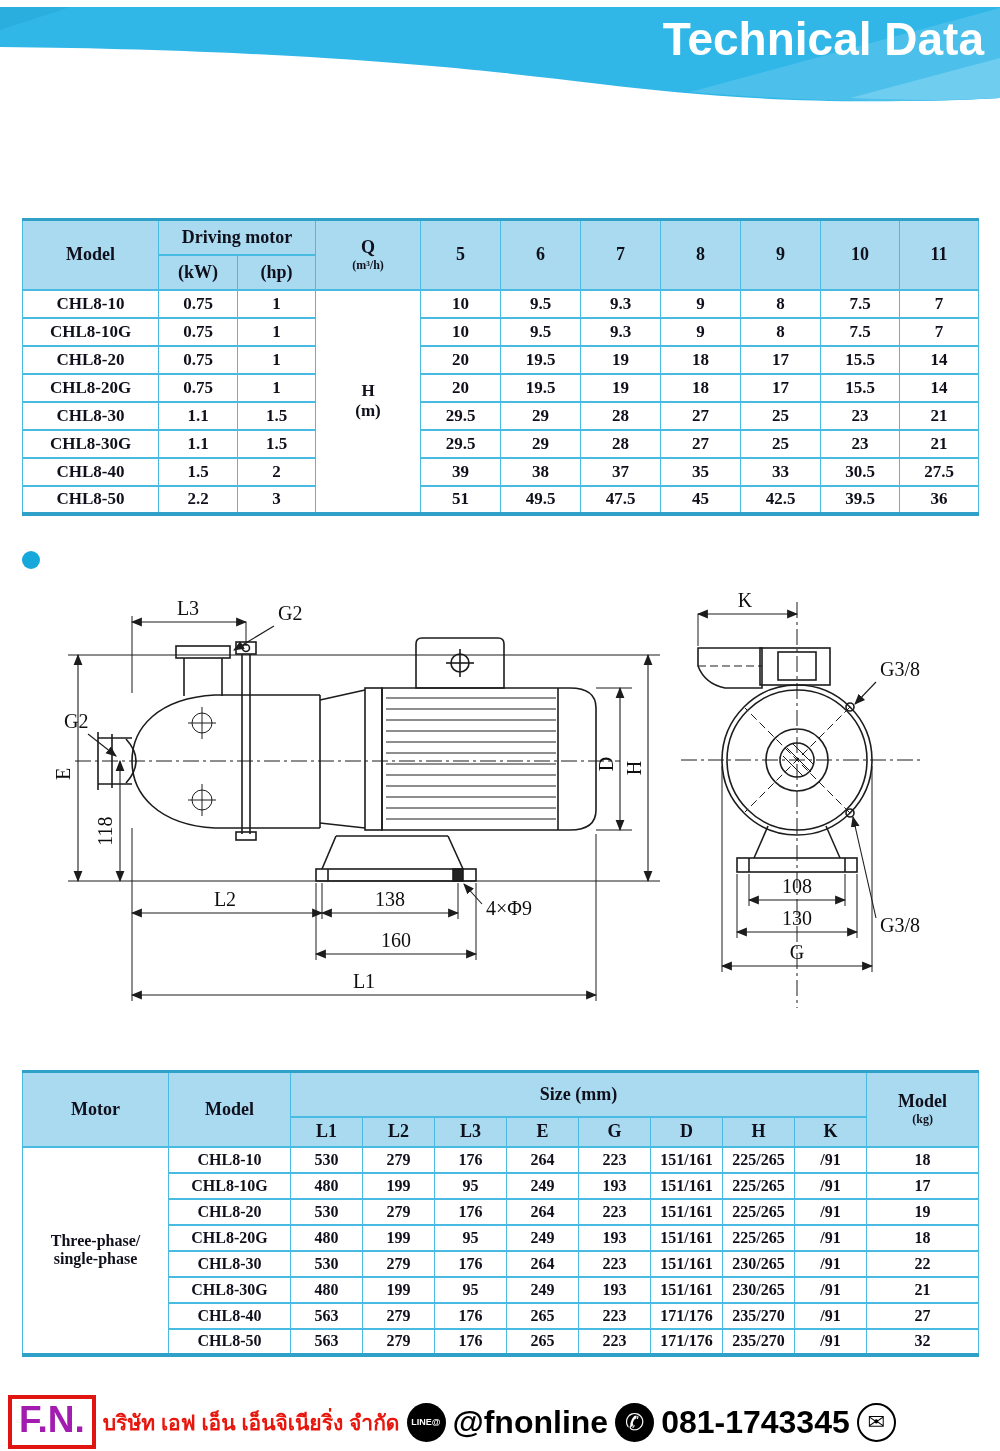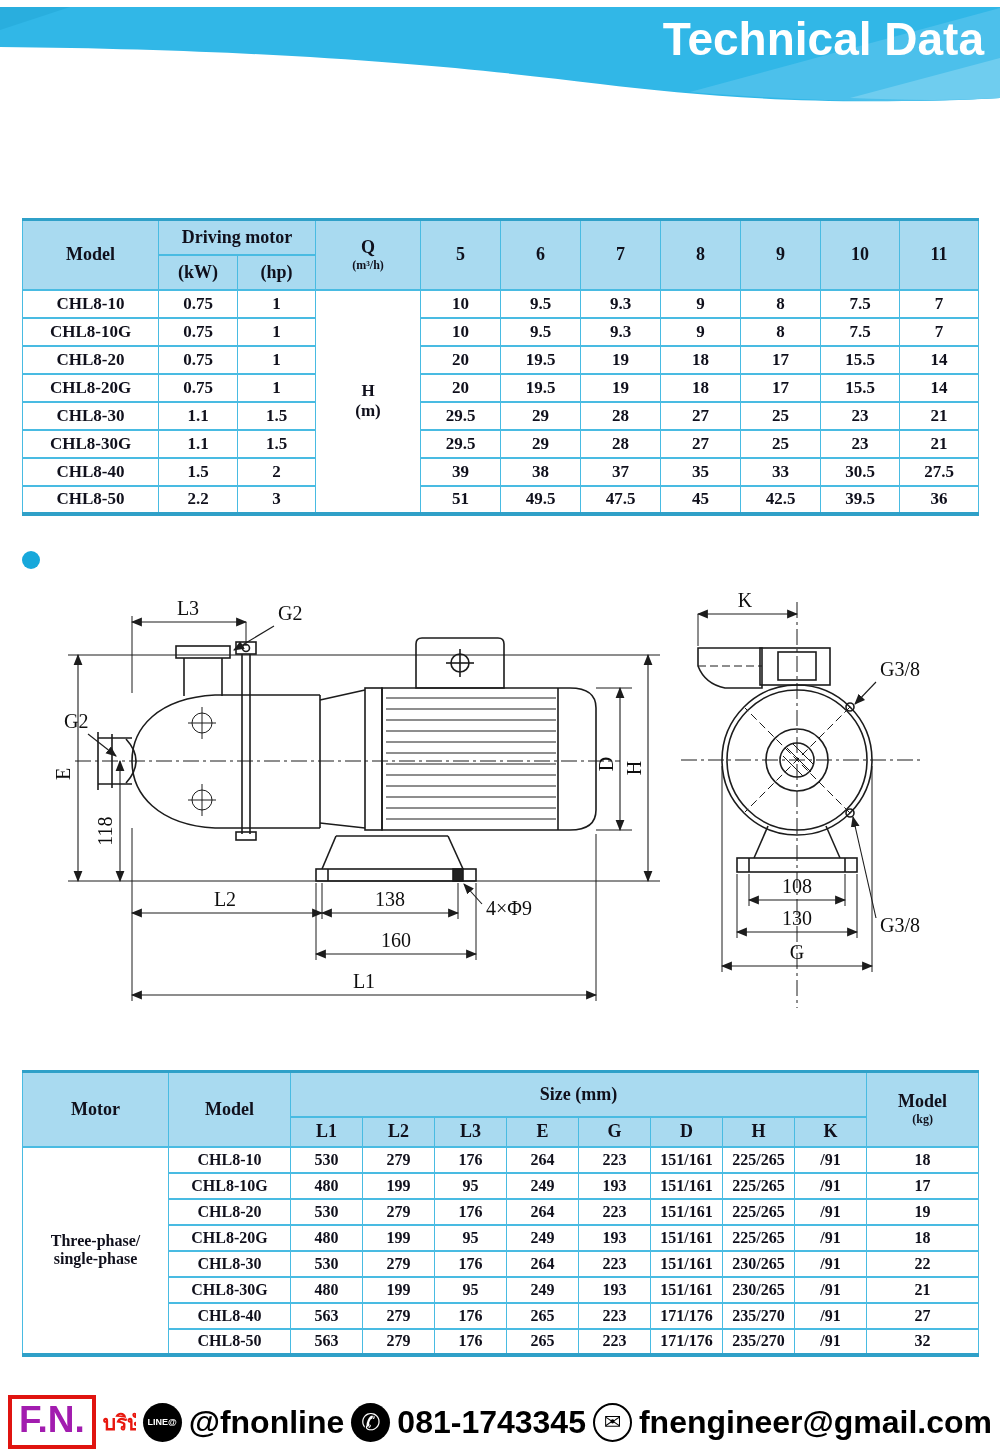--- a/index.html
+++ b/index.html
@@ -515,16 +515,15 @@
   </table>
 
   <footer class="foot">
     <div class="logo-box">F.N.</div>
     <div class="th-name">บริษัท เอฟ เอ็น เอ็นจิเนียริ่ง จำกัด</div>
     <span class="badge line">LINE@</span>
     <span class="contact">@fnonline</span>
     <span class="badge phone">✆</span>
     <span class="contact">081-1743345</span>
     <span class="badge mail">✉</span>
-    <span class="contact">fnengineer@gmail.com</span>
   </footer>
 
 </div>
 
 </body></html>

